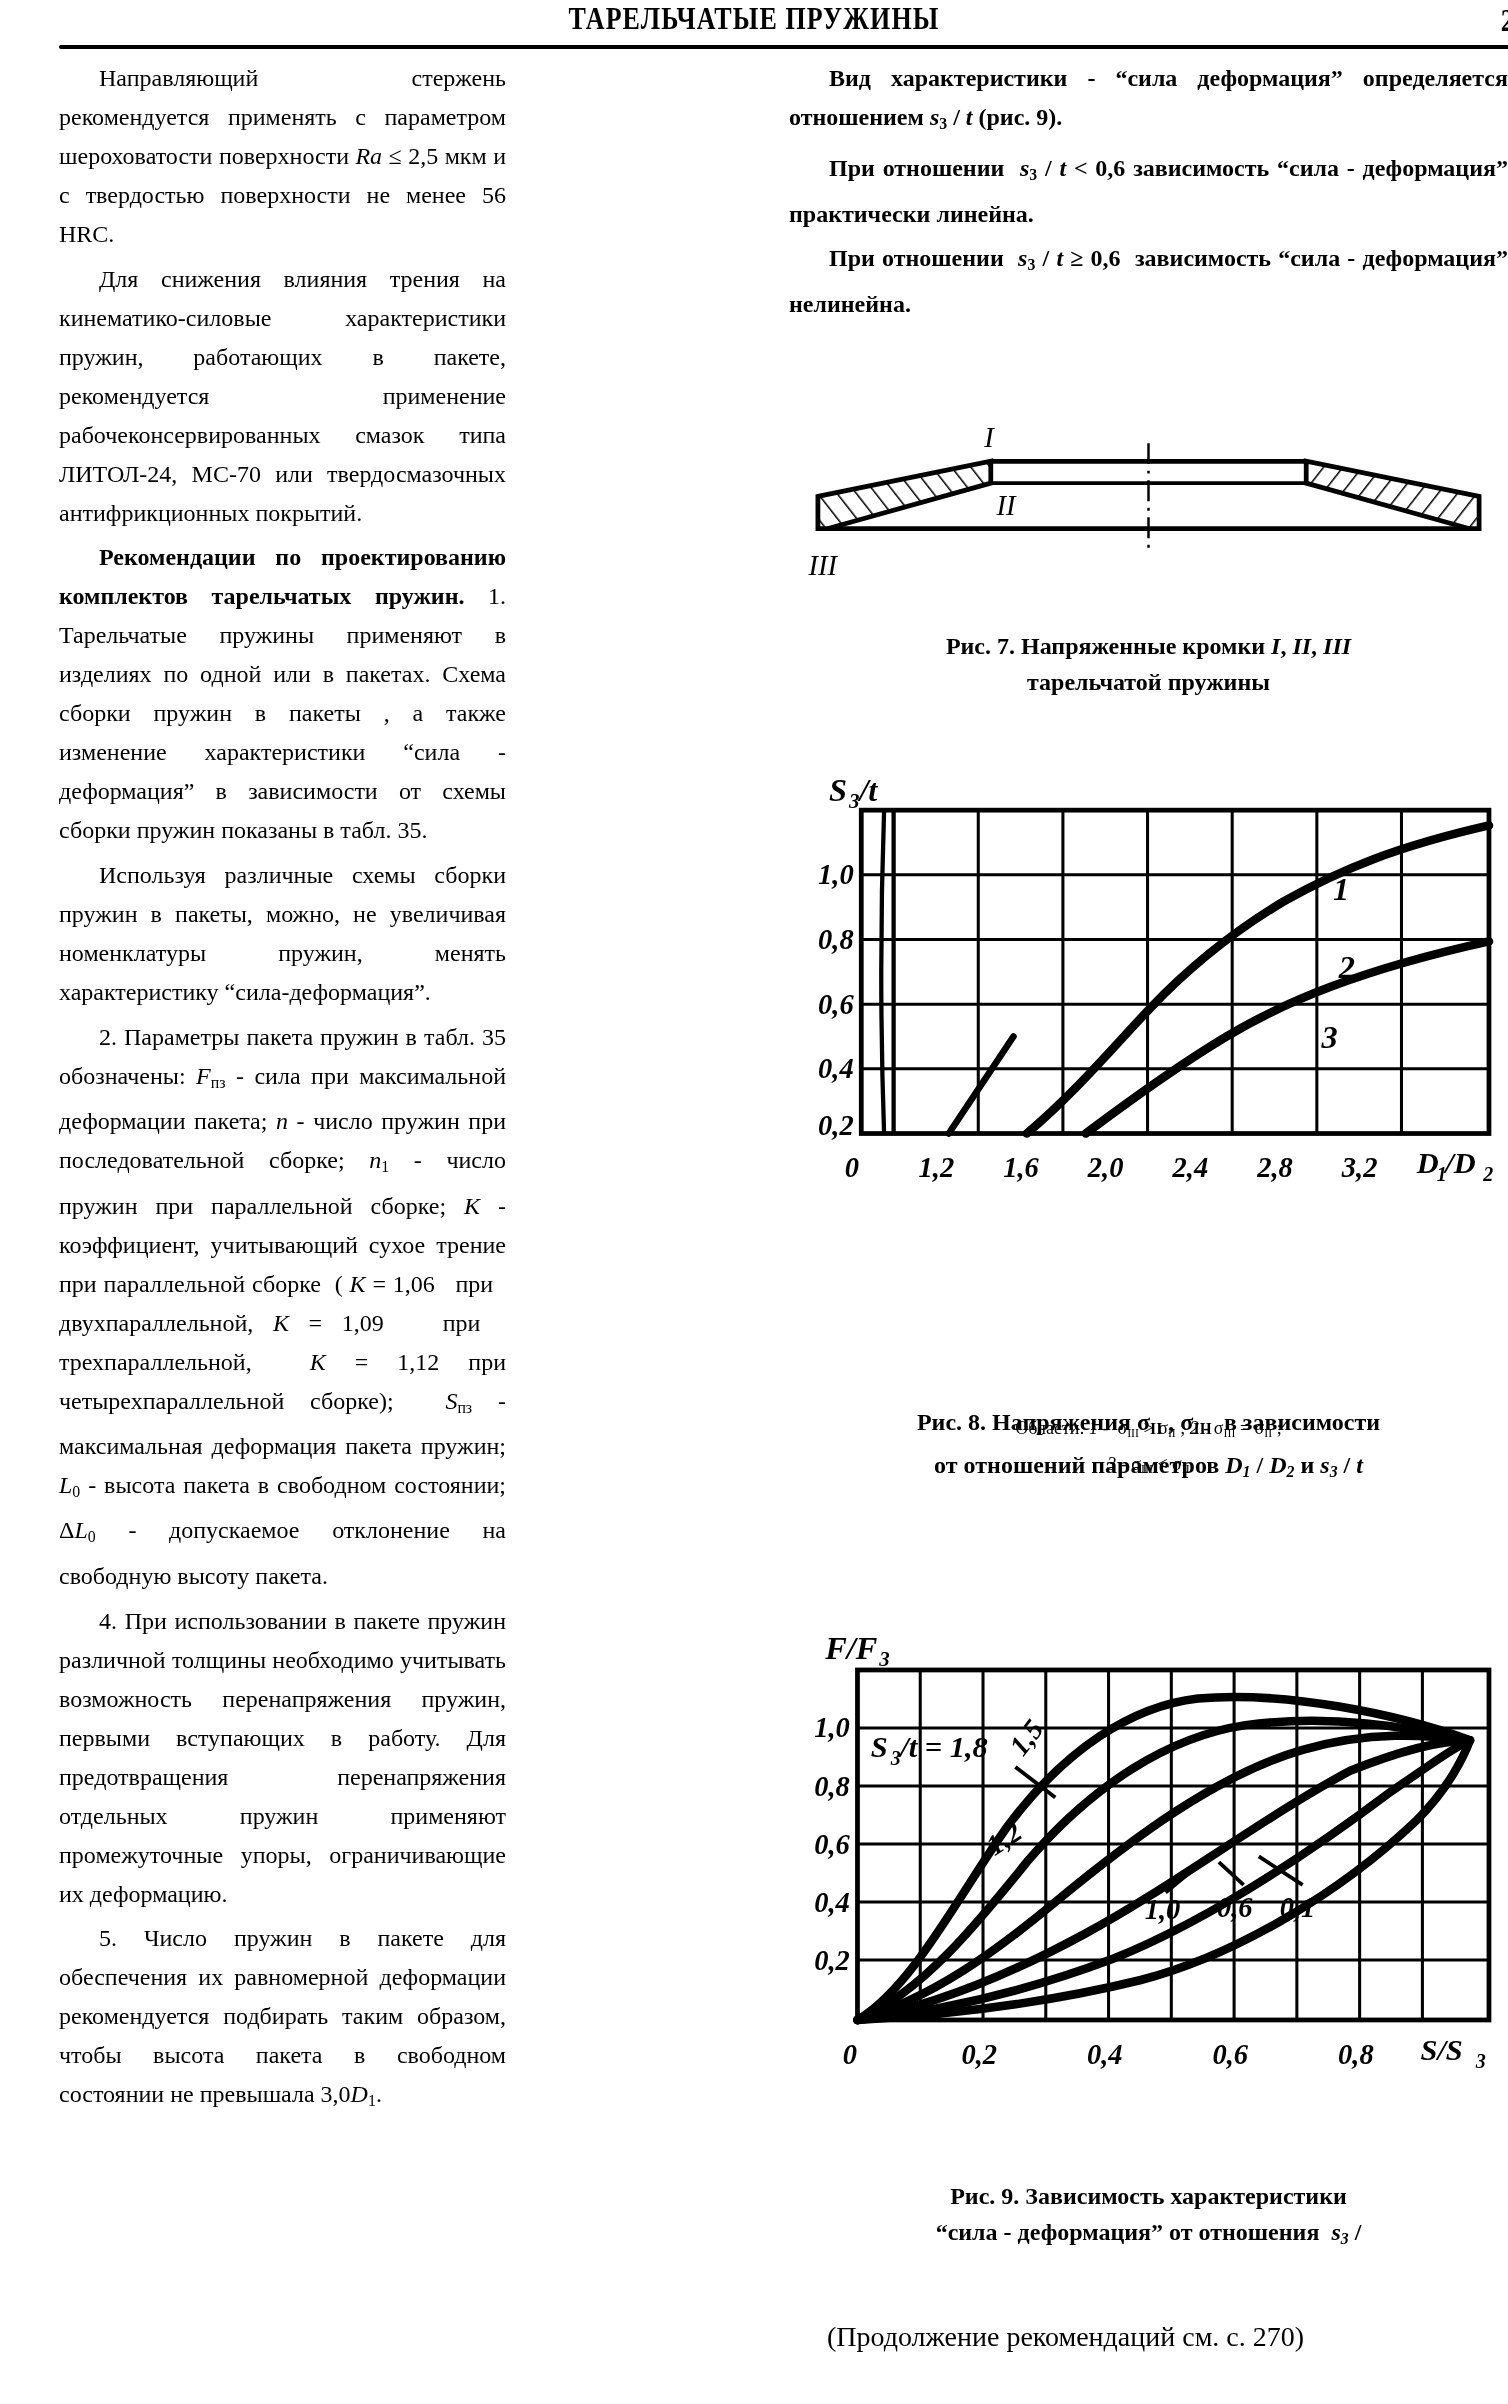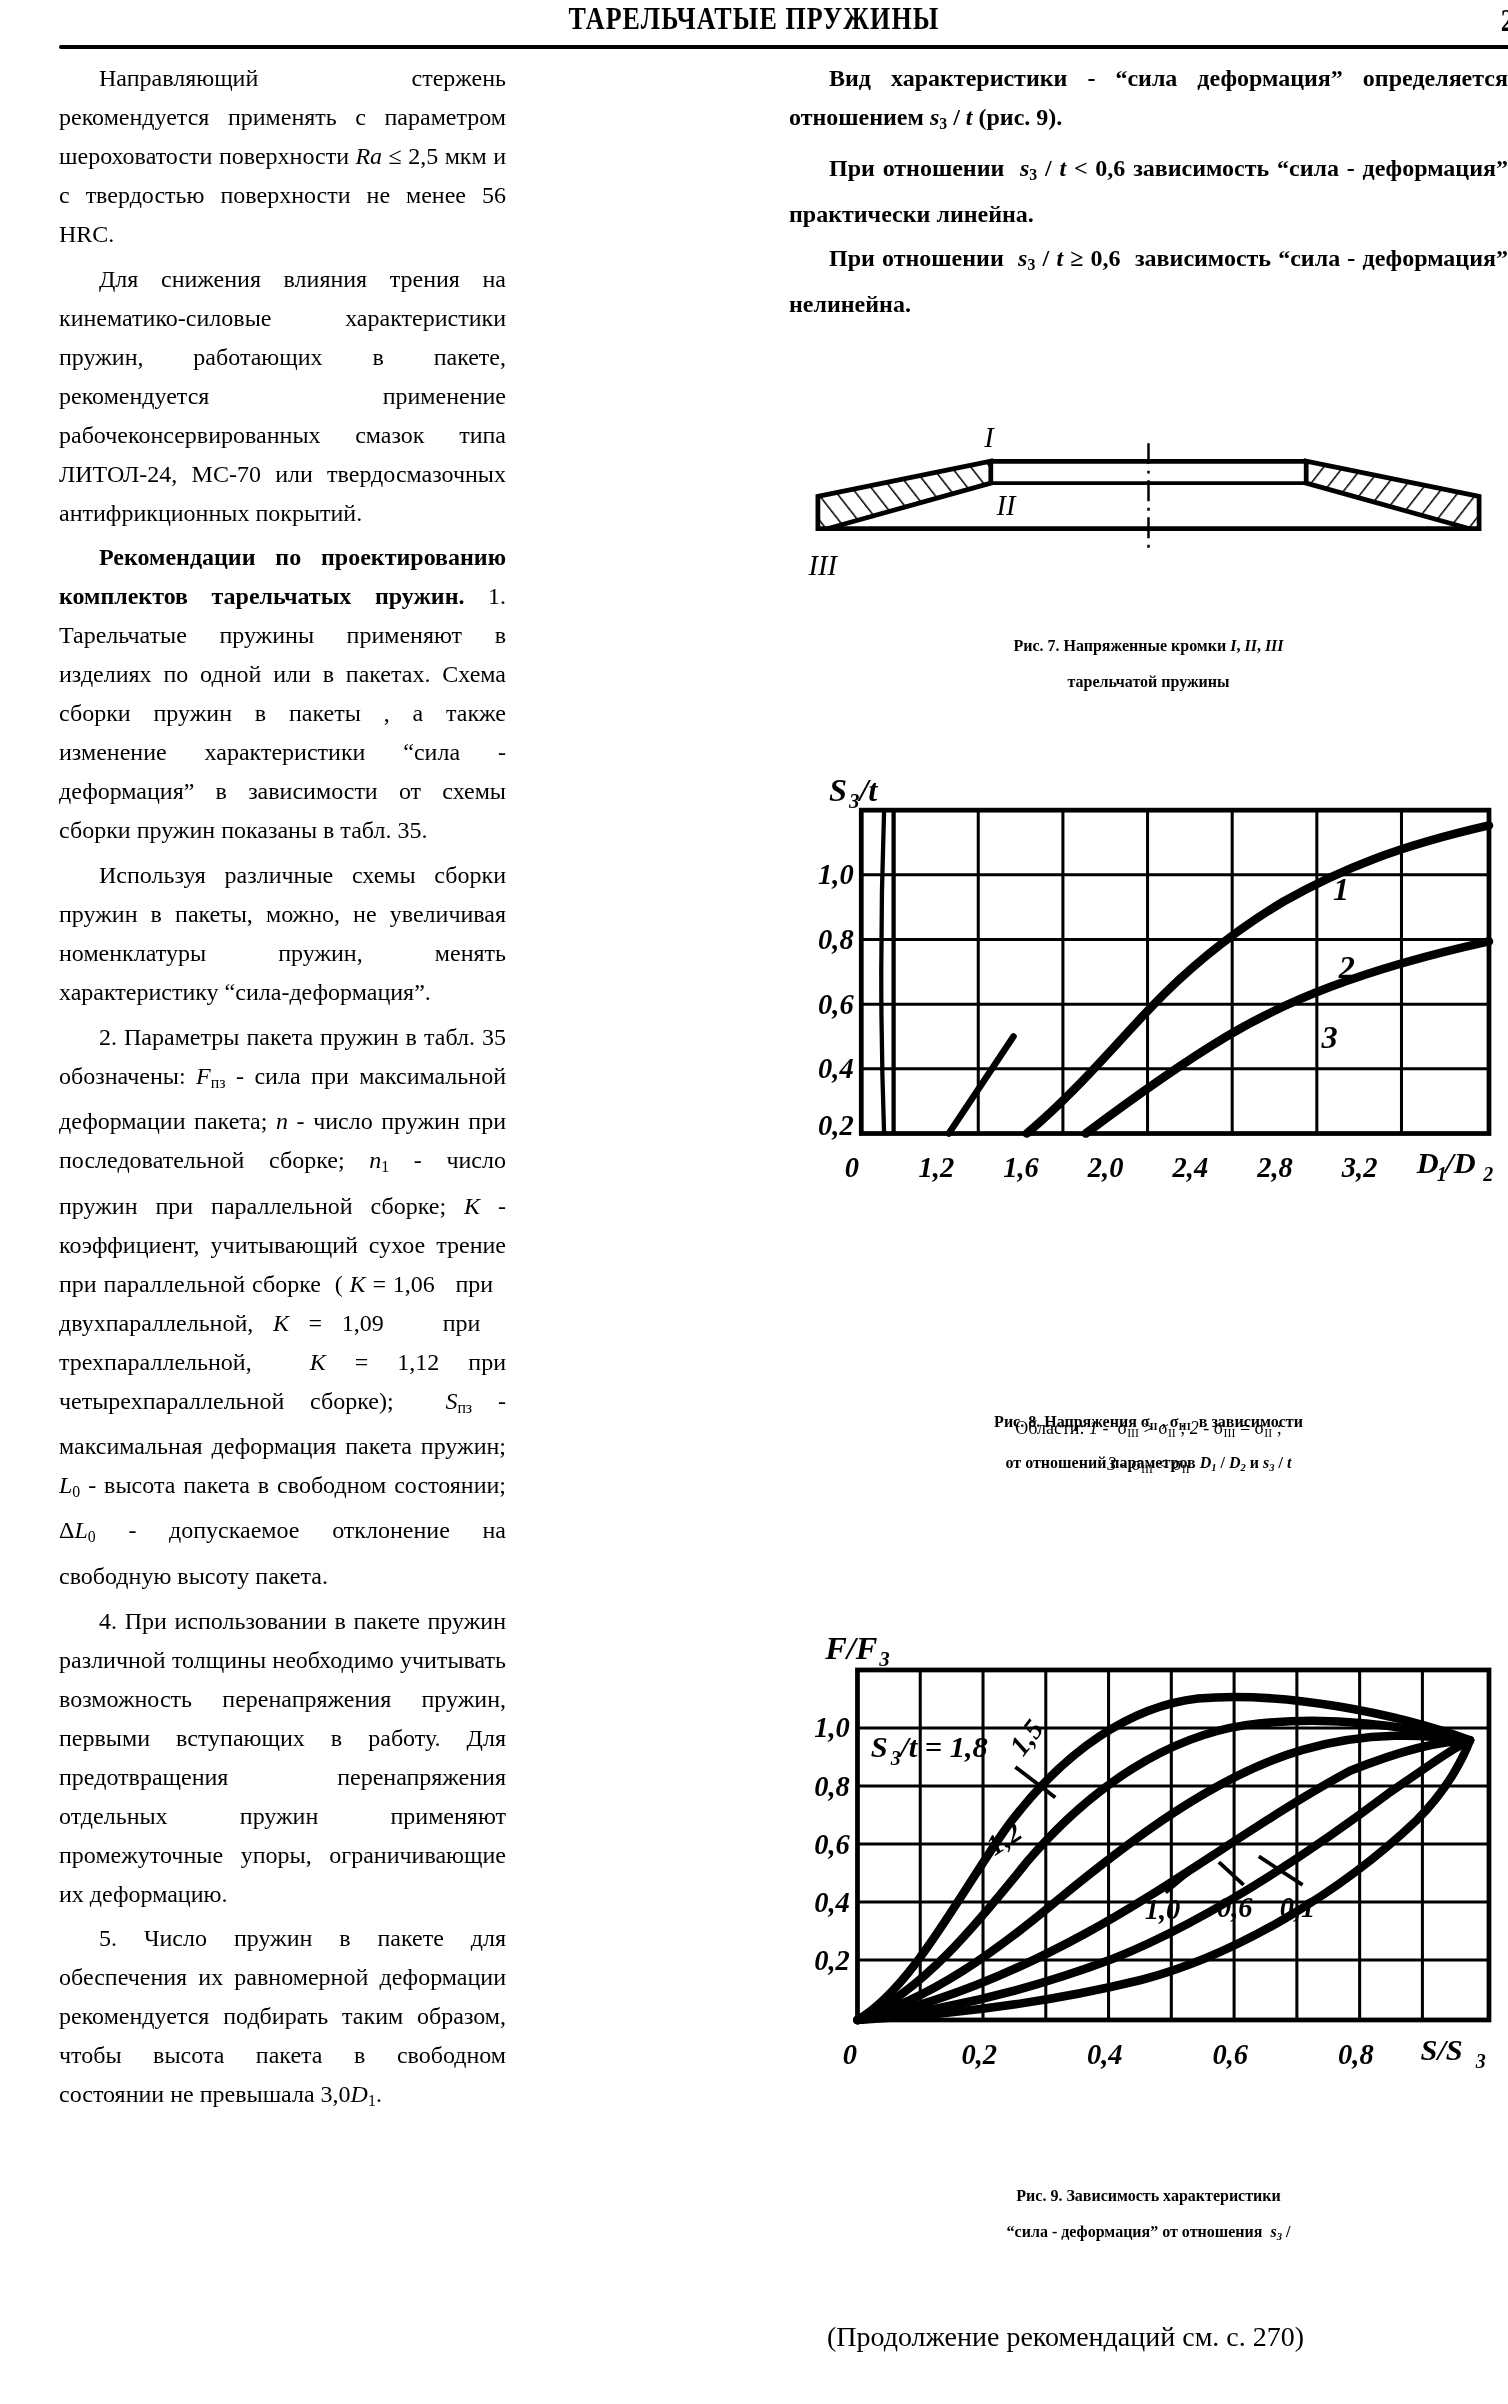--- a/index.html
+++ b/index.html
@@ -87,21 +87,21 @@
     top: 409px;
     width: 719px;
     height: 200px;
   }
   .fig7 svg { display: block; }
 
   .figcap {
     position: absolute;
     text-align: center;
     font-weight: bold;
-    font-size: 16px;
+    font-size: 24px;
     line-height: 36px;
     width: 719px;
     left: 789px;
   }
   .figcap .it { font-style: italic; font-weight: bold; }
 
   
   .fig8 {
     position: absolute;
     left: 789px;

